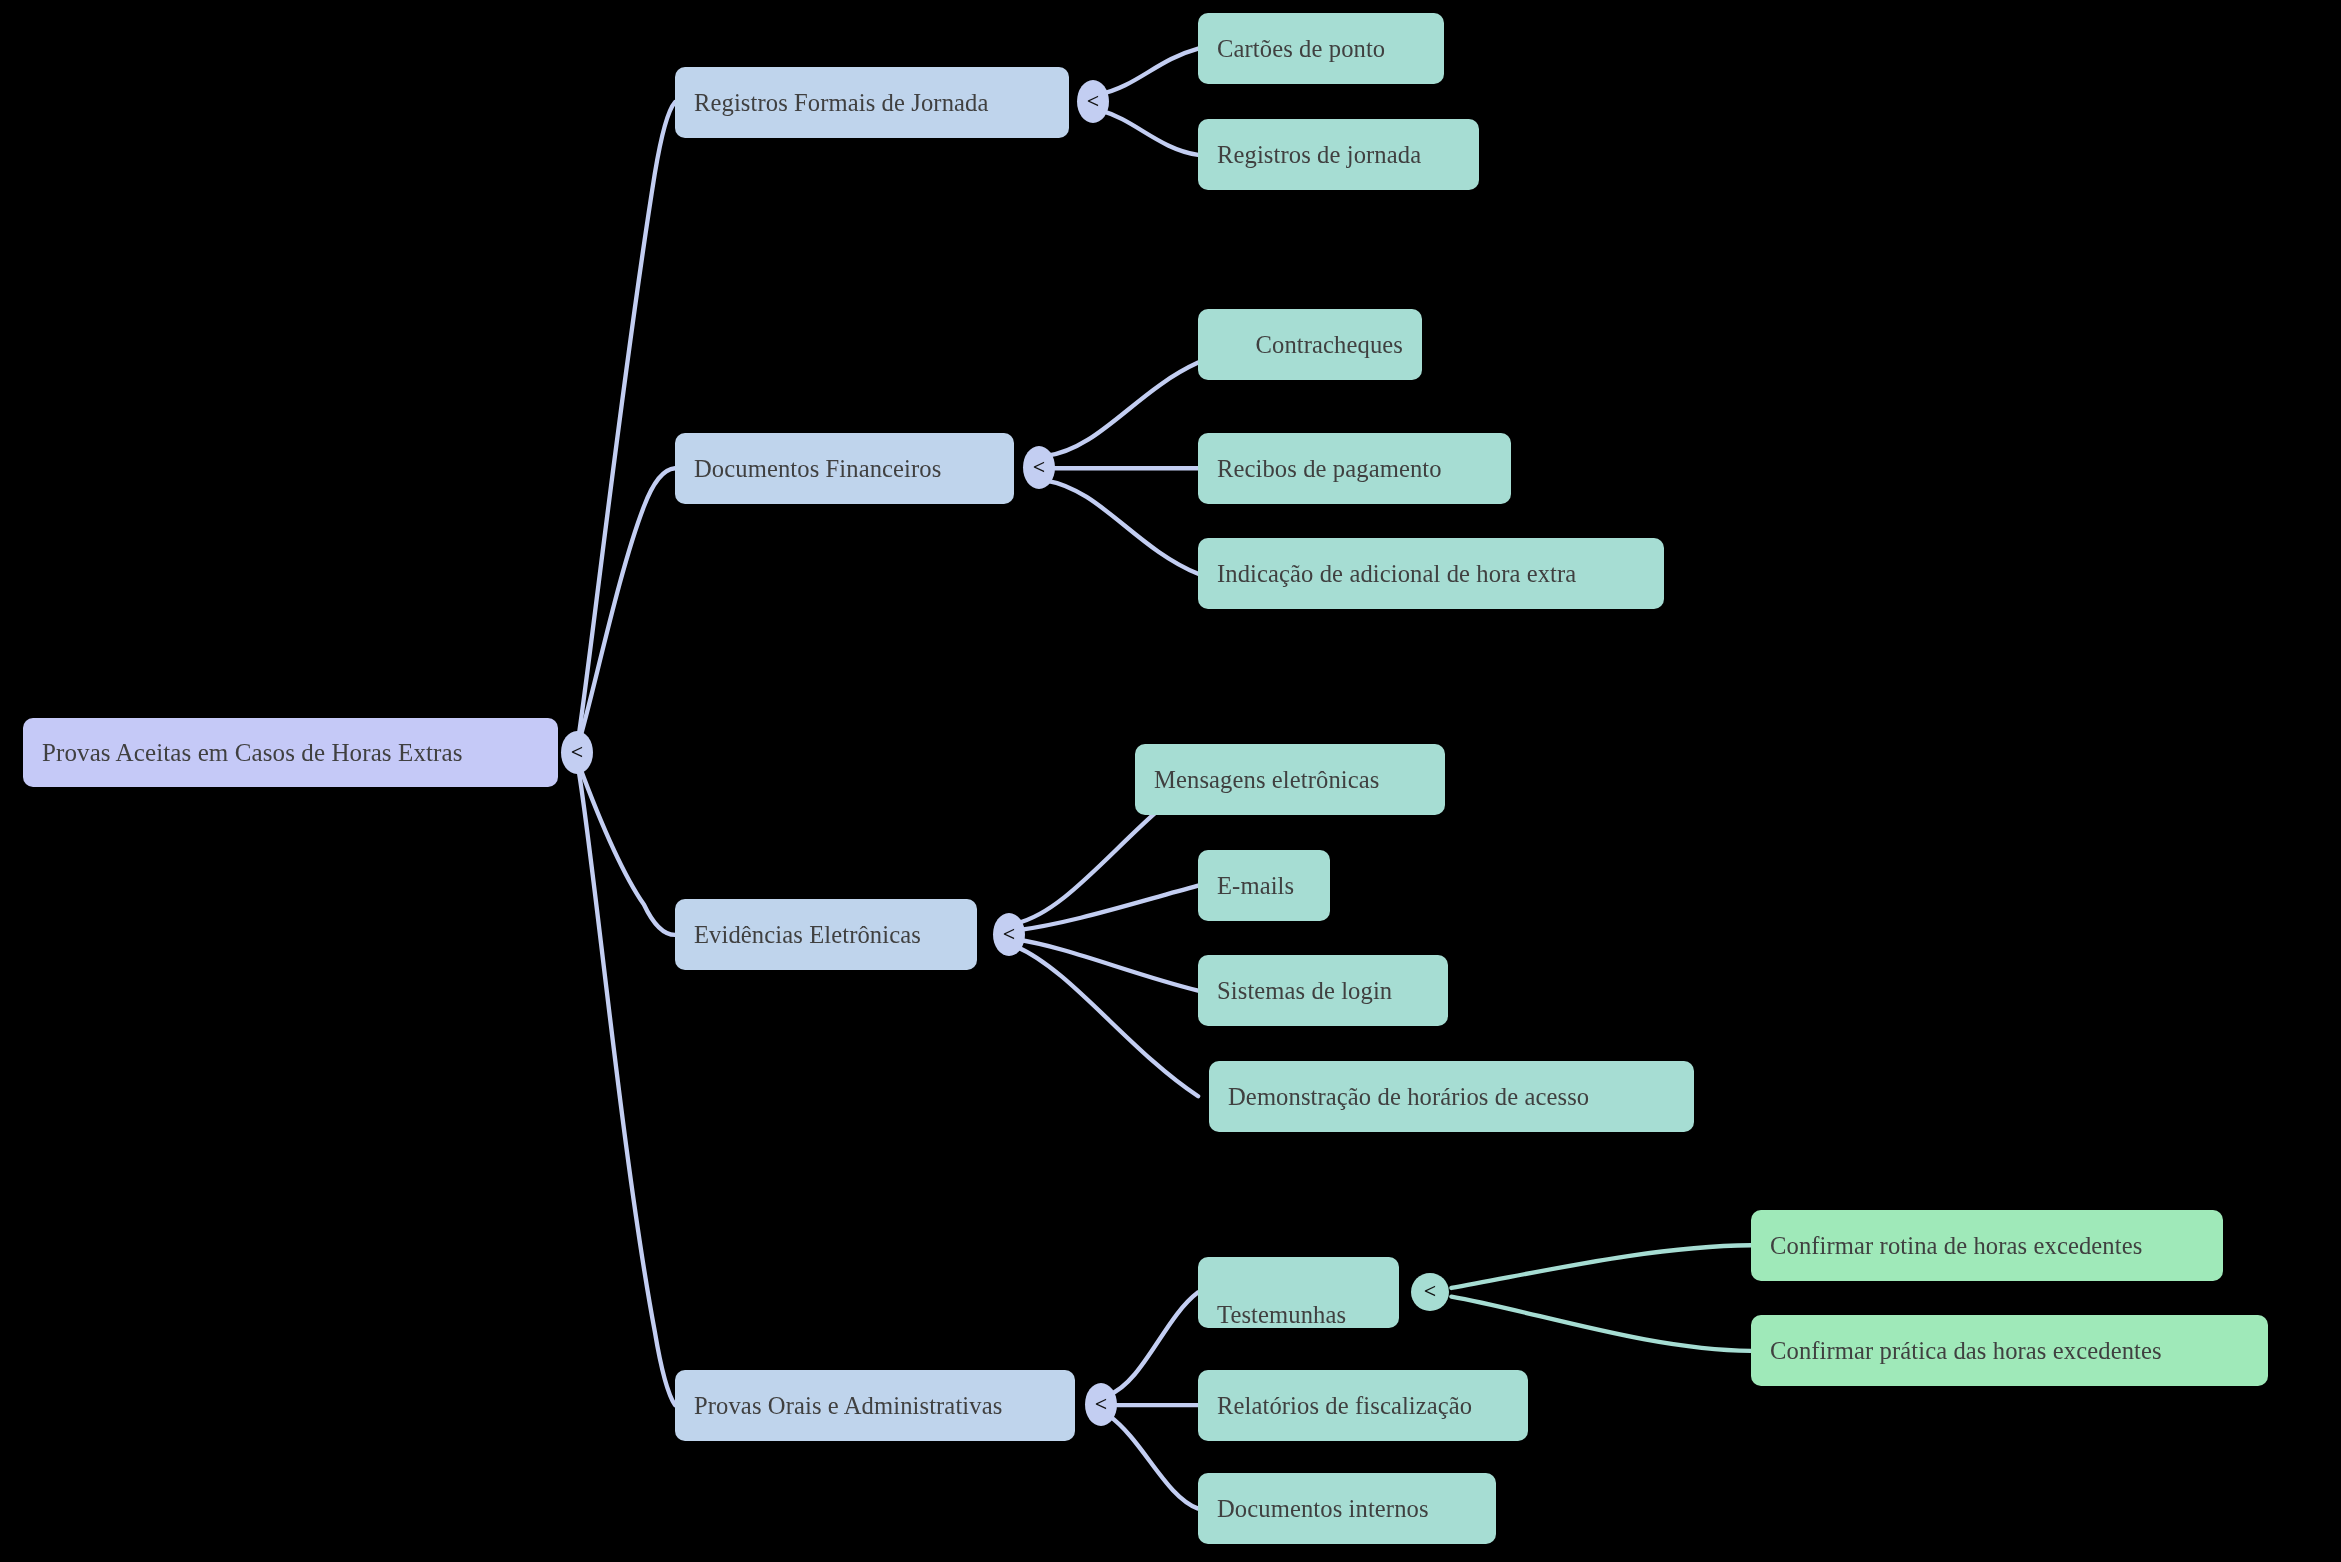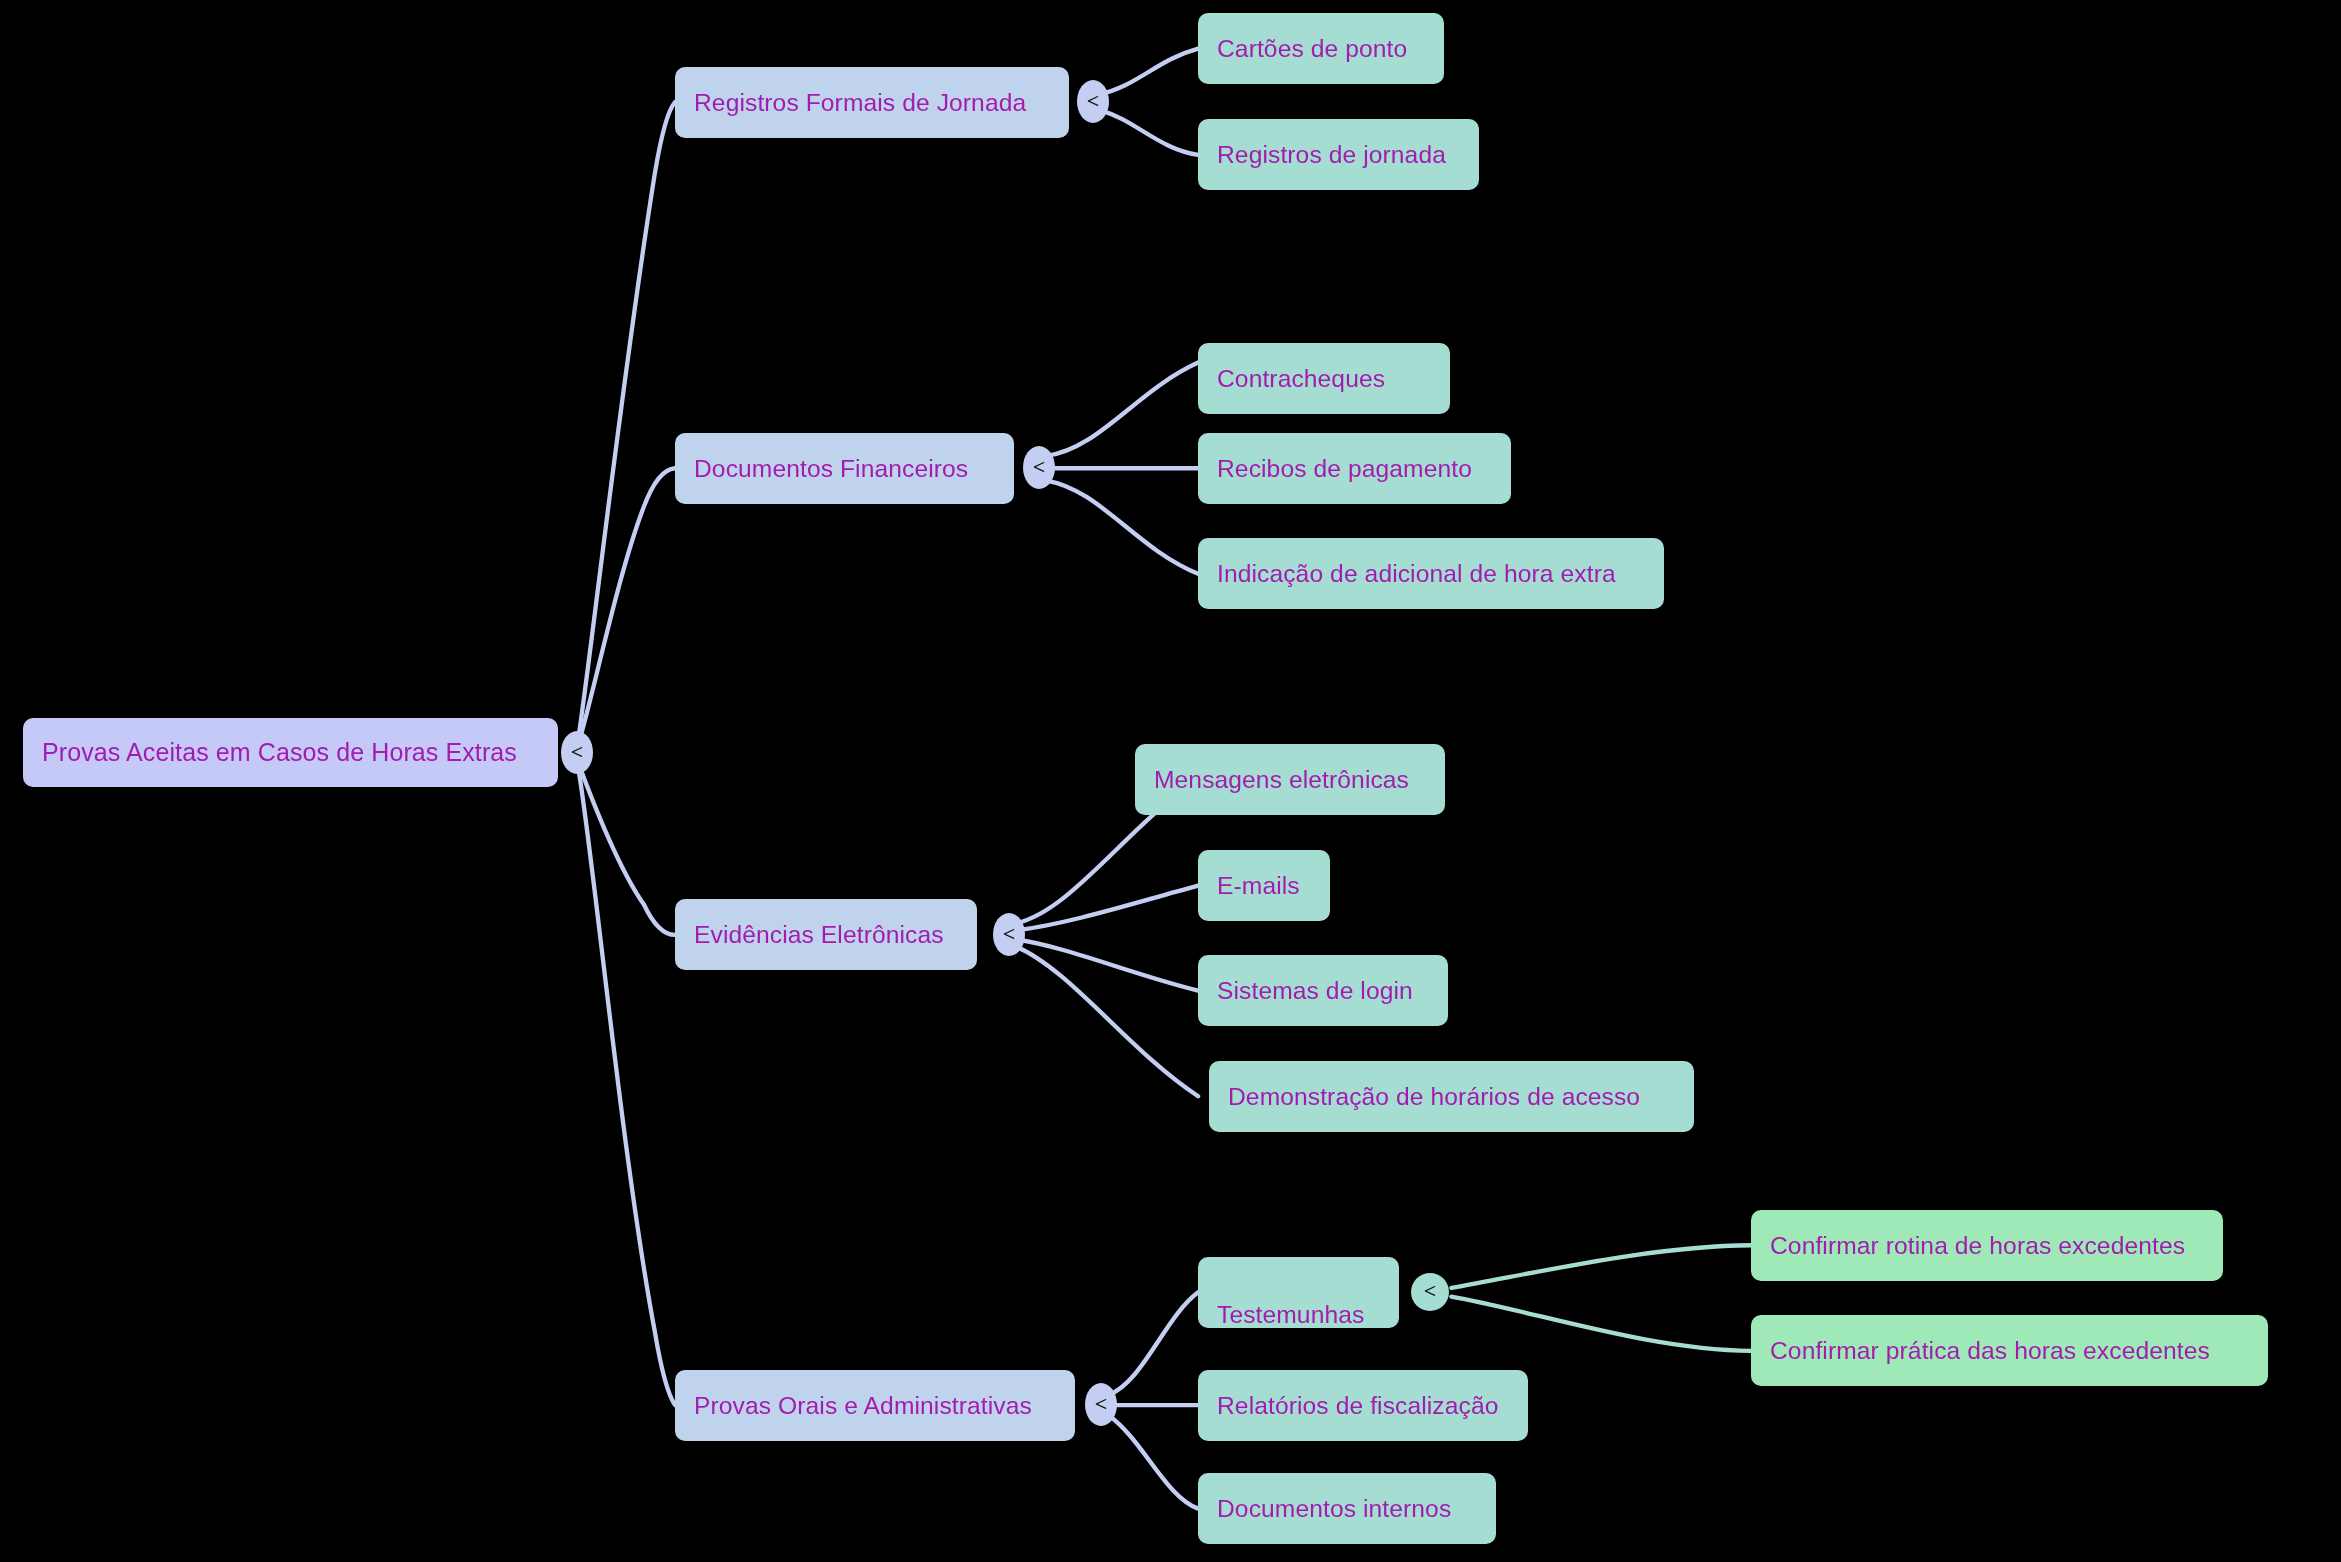--- a/index.html
+++ b/index.html
@@ -28,22 +28,22 @@
   }
   .node {
     position: absolute;
     box-sizing: border-box;
     border-radius: 10px;
     display: flex;
     align-items: center;
     padding-left: 19px;
     padding-right: 19px;
     white-space: nowrap;
-    color: #a21caf;
-    font-family: Liberation Sans, sans-serif;
+    color: #404040;
+    font-family: Liberation Serif, serif;
     font-size: 24.6px;
     line-height: 1.1;
     letter-spacing: 0.1px;
   }
   .node-label {
     display: block;
   }
   .node-root {
     background: #c5c9f7;
     font-size: 25px;
@@ -117,21 +117,21 @@
       </div>
       <div class="node node-l2" style="left: 1198px; top: 13px; width: 246px; height: 71px;">
         <span class="node-label">Cartões de ponto</span>
       </div>
       <div class="node node-l2" style="left: 1198px; top: 119px; width: 281px; height: 71px; text-align: right;">
         <span class="node-label">Registros de jornada</span>
       </div>
       <div class="node node-l1" style="left: 675px; top: 433px; width: 339px; height: 71px;">
         <span class="node-label">Documentos Financeiros</span>
       </div>
-      <div class="node node-l2" style="left: 1198px; top: 343px; width: 252px; height: 71px;">
+      <div class="node node-l2" style="left: 1198px; top: 309px; width: 224px; height: 71px; justify-content: flex-end;">
         <span class="node-label">Contracheques</span>
       </div>
       <div class="node node-l2" style="left: 1198px; top: 433px; width: 313px; height: 71px;">
         <span class="node-label">Recibos de pagamento</span>
       </div>
       <div class="node node-l2" style="left: 1198px; top: 538px; width: 466px; height: 71px;">
         <span class="node-label">Indicação de adicional de hora extra</span>
       </div>
       <div class="node node-l1" style="left: 675px; top: 899px; width: 302px; height: 71px;">
         <span class="node-label">Evidências Eletrônicas</span>

